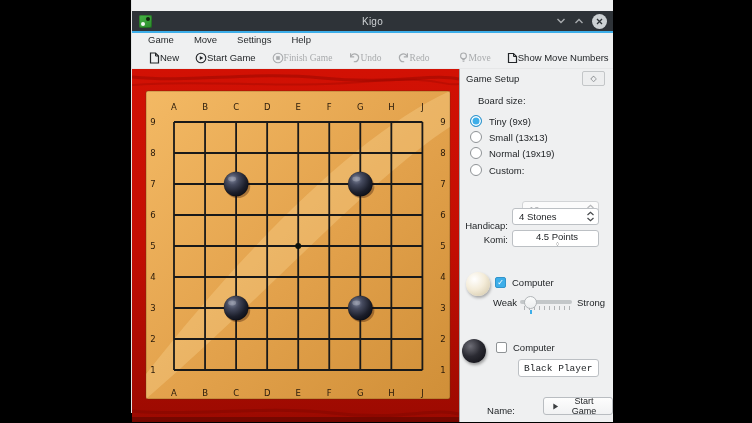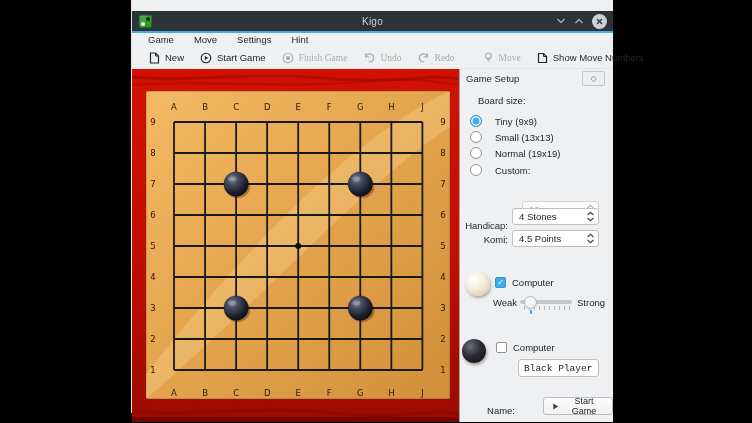--- a/index.html
+++ b/index.html
@@ -29,21 +29,21 @@
               display:flex; align-items:center; justify-content:center; }
 
   
   .menubar { height:14px; display:flex; align-items:center; padding-left:6px;
              font-size:9.5px; color:#26292c; }
   .menu-item { padding:0 10px; line-height:14px; }
 
   
   .toolbar { height:22px; display:flex; align-items:center; padding-left:9px;
              font-size:9.5px; color:#232629; border-bottom:1px solid #e6e7e8; }
-  .tool-btn { display:flex; align-items:center; gap:5px; padding:0 8px; height:20px;
+  .tool-btn { display:flex; align-items:center; padding:0 8px; height:20px;
               white-space:nowrap; }
   .tool-btn.disabled { color:#a9abad;font-family:Liberation Serif, serif; }
   .tool-btn svg { display:block; }
   .tool-sep { width:1px; height:15px; background:#c9cbcd; margin:0 3px; }
 
   
   .content { display:flex; height:353px; }
   .board-widget { width:327px; height:353px; position:relative; }
   .board-widget svg { display:block; }
   .splitter { width:1px; background:#a6a9ab; }
@@ -54,21 +54,21 @@
   .panel-title { left:6px; top:4px; font-size:9.5px; }
   .float-btn { left:122px; top:2px; width:23px; height:15px; border:1px solid #c3c6c8;
                border-radius:2px; display:flex; align-items:center; justify-content:center;
                color:#6f7377; font-size:8px; background:#edeeef; }
 
   .radio-row { display:flex; align-items:center; height:14px; }
   .radio { width:12px; height:12px; border-radius:50%; background:#fff;
            border:1px solid #8f9396; flex:0 0 auto; }
   .radio.checked { border:1px solid #3294cb; background:#3daee9;
                    box-shadow:inset 0 0 0 1.5px #fff, inset 0 0 0 5px #3daee9; }
-  .radio-label { margin-left:13px; }
+  .radio-label { margin-left:7px; }
 
   .spinbox { background:#fff; border:1px solid #bcc0c4; border-radius:3px;
              display:flex; align-items:center; height:17px; padding:0 3px 0 6px; }
   .spinbox .val { flex:1; }
   .spinbox.disabled { border-color:#d2d4d6; background:#fbfbfb; }
   .spinbox.disabled .val { color:#a9abad; }
   .spin-arrows { display:block; }
   .r-label { text-align:right; }
 
   .checkbox { width:11px; height:11px; border-radius:2px; background:#fff;
@@ -127,21 +127,21 @@
               <path d="M2,2 L7,7 M7,2 L2,7" stroke="#2c3136" stroke-width="1.3"></path>
             </svg>
         </span>
       </span>
     </div>
 
     <div class="menubar">
       <span class="menu-item">Game</span>
       <span class="menu-item">Move</span>
       <span class="menu-item">Settings</span>
-      <span class="menu-item">Hint</span>
+      <span class="menu-item">Help</span>
     </div>
 
     <div class="toolbar">
       <span class="tool-btn">
         <svg width="11" height="12" viewBox="0 0 11 12">
             <path d="M1.5,1 H6.5 L9.5,4 V11 H1.5 Z" fill="none" stroke="currentColor" stroke-width="1.2"></path>
             <path d="M6.5,1 V4 H9.5" fill="none" stroke="currentColor" stroke-width="1"></path>
           </svg>
         <span>New</span>
       </span>
@@ -327,21 +327,21 @@
         <span class="p-abs r-label" style="left:2px; top:143px; width:46px;margin-top:8px;">Handicap:</span>
         <div class="p-abs spinbox" style="left:52px; top:139px; width:87px;justify-content:center;">
           <span class="val">4 Stones</span>
           <svg class="spin-arrows" width="9" height="11" viewBox="0 0 9 11">
               <polyline points="1.5,4 4.5,1.3 7.5,4" fill="none" stroke="#45484b" stroke-width="1.2"></polyline>
               <polyline points="1.5,7 4.5,9.7 7.5,7" fill="none" stroke="#45484b" stroke-width="1.2"></polyline>
             </svg>
         </div>
 
         <span class="p-abs r-label" style="left:2px; top:165px; width:46px;">Komi:</span>
-        <div class="p-abs spinbox" style="left:52px; top:161px; width:87px;">
+        <div class="p-abs spinbox" style="left:52px; top:161px; width:87px;flex-direction:column;">
           <span class="val">4.5 Points</span>
           <svg class="spin-arrows" width="9" height="11" viewBox="0 0 9 11">
               <polyline points="1.5,4 4.5,1.3 7.5,4" fill="none" stroke="#45484b" stroke-width="1.2"></polyline>
               <polyline points="1.5,7 4.5,9.7 7.5,7" fill="none" stroke="#45484b" stroke-width="1.2"></polyline>
             </svg>
         </div>
 
         <span class="p-abs stone-avatar white" style="left:6px; top:203px;"></span>
         <span class="p-abs checkbox checked" style="left:35px; top:208px;">✓</span>
         <span class="p-abs" style="left:52px; top:208px;">Computer</span>

